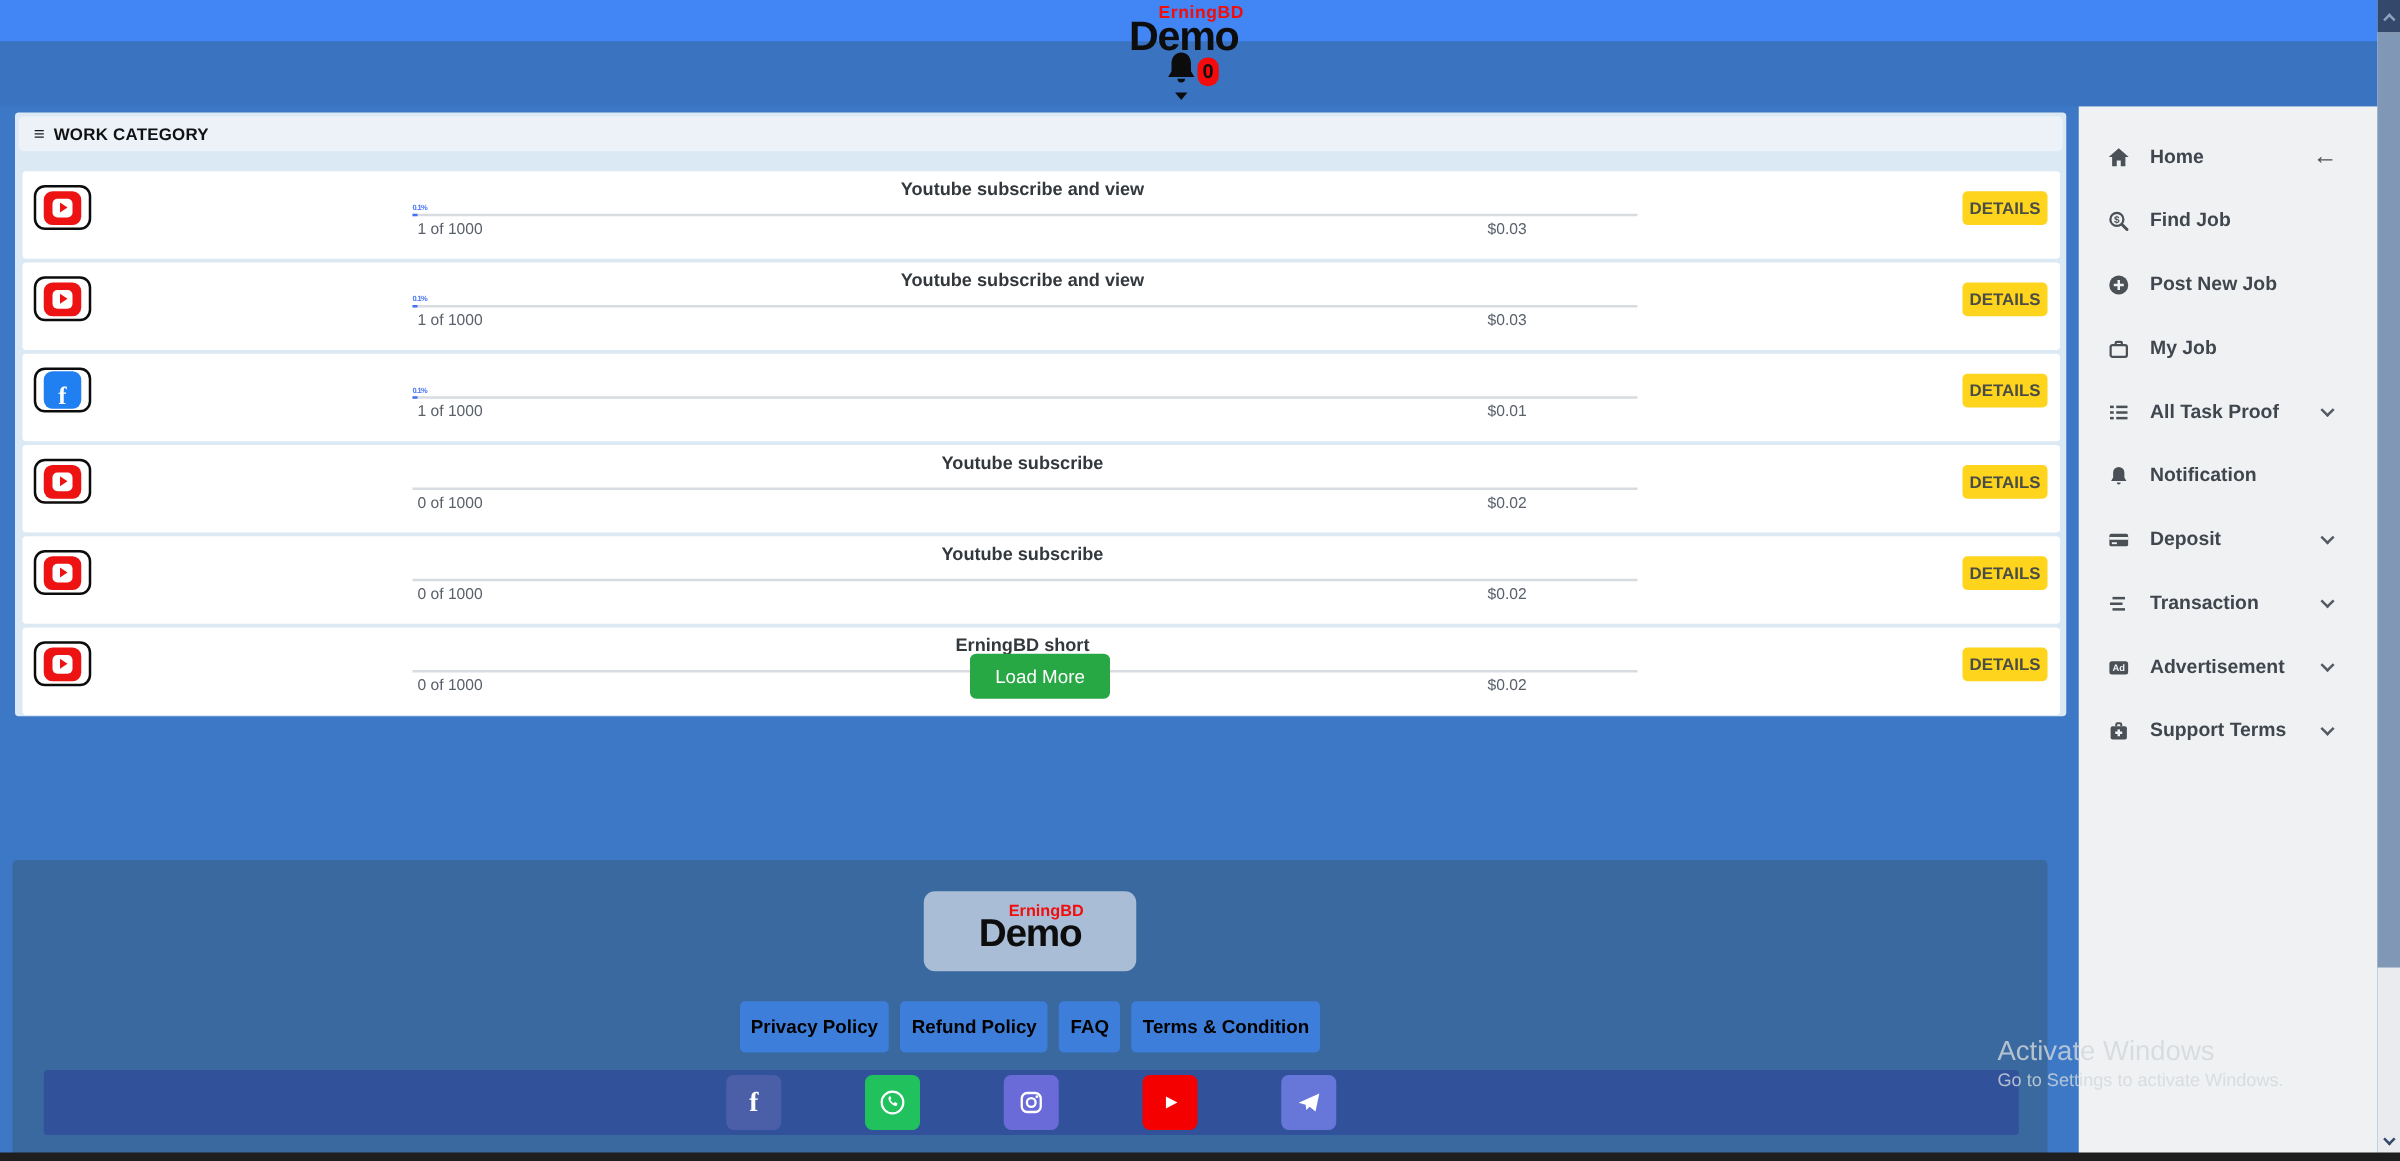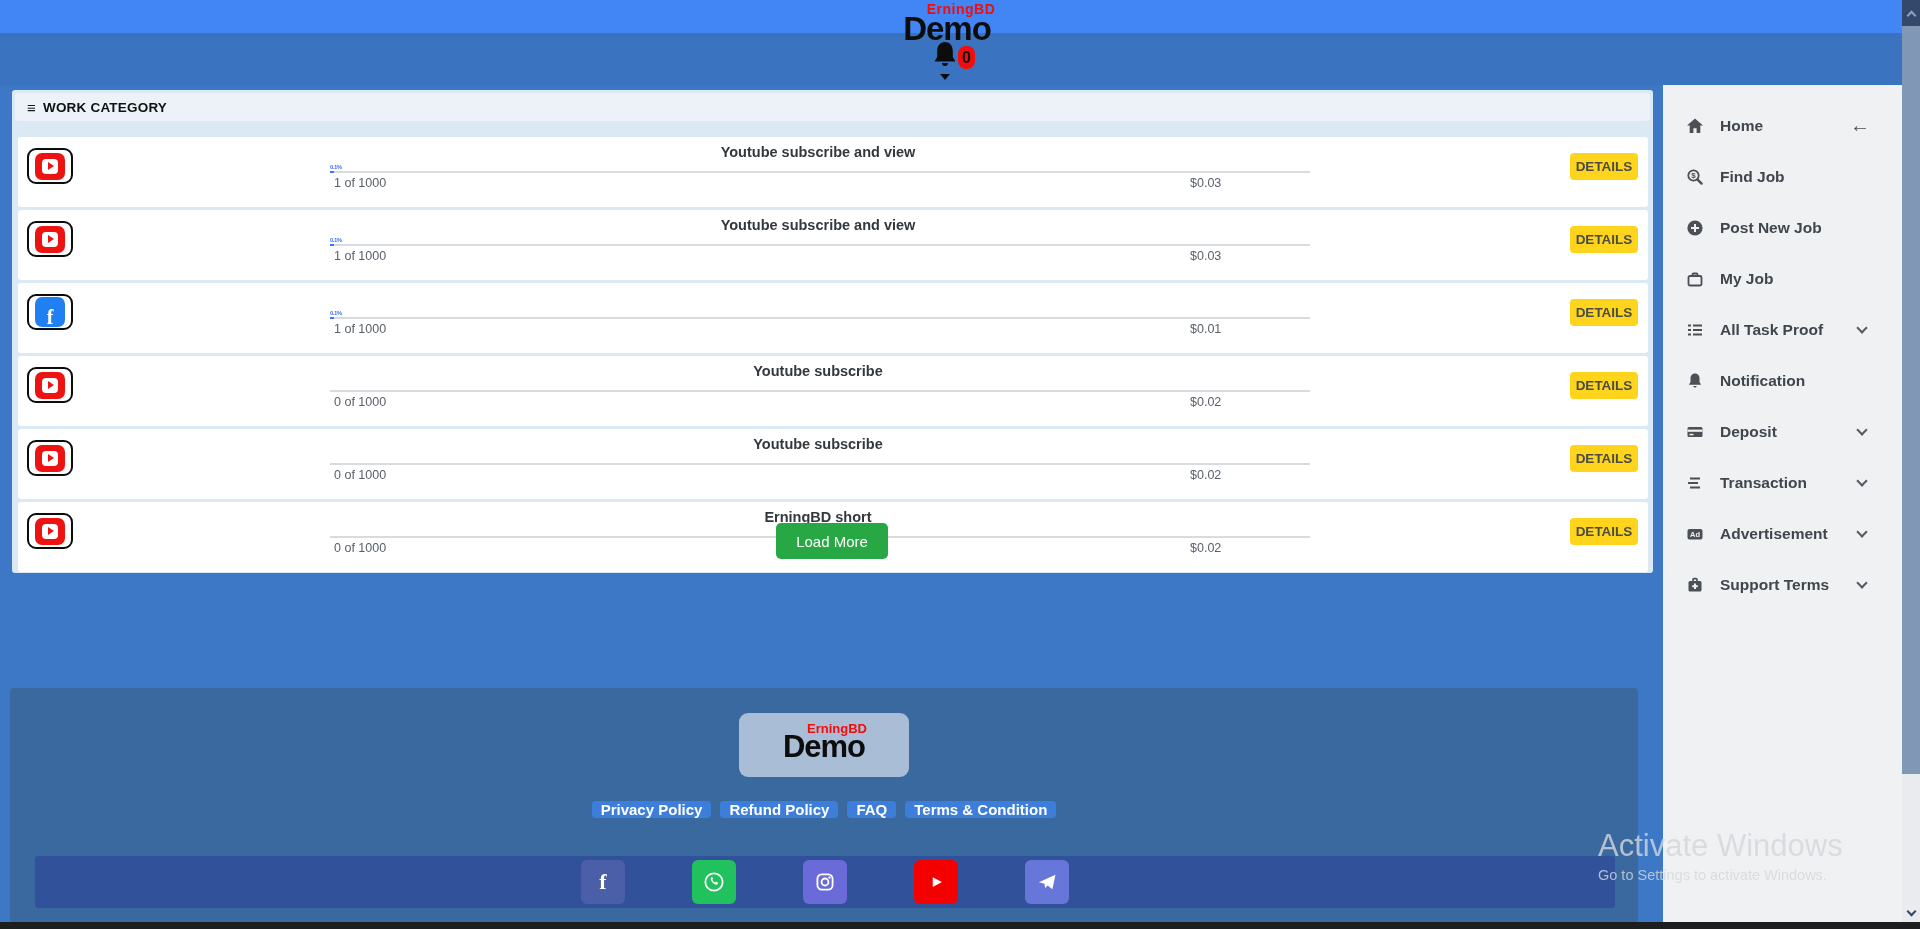--- a/index.html
+++ b/index.html
@@ -51,21 +51,21 @@
   .details-btn { position:absolute; right:10px; top:16px; width:68px; height:27px; background:#ffd41c; border:none; border-radius:4px; font-weight:bold; font-size:13.5px; color:#4a4d46; cursor:pointer; font-family:inherit; }
 
   .load-more { position:absolute; left:764px; top:433px; width:112px; height:36px; background:#28a745; border:none; border-radius:5px; color:#fff; font-size:15px; cursor:pointer; font-family:inherit; }
 
   
   .footer { position:absolute; left:10px; top:688px; width:1628px; height:241px; background:#39699e; border-radius:4px 4px 0 0; z-index:2; }
   .f-logo { position:absolute; left:729px; top:25px; width:170px; height:64px; background:#a9bdd6; border-radius:9px; text-align:center; line-height:1; padding-top:9px; }
   .f-logo .l-top { display:block; color:#f20d0d; font-weight:bold; font-size:13px; margin-left:26px; }
   .f-logo .l-main { display:block; color:#0d0d0d; font-weight:bold; font-size:31px; letter-spacing:-1px; margin-top:-4px; }
   .f-links { position:absolute; left:0; top:113px; width:1628px; display:flex; justify-content:center; gap:9px; }
-  .f-link { background:#3d7edb; border-radius:4px; padding:0 9px; color:#ffffff; font-weight:bold; font-size:15px; text-decoration:none; cursor:pointer; }
+  .f-link { background:#3d7edb; border-radius:4px; padding:12px 9px; color:#000000; font-weight:bold; font-size:15px; text-decoration:none; cursor:pointer; }
   .s-band { position:absolute; left:25px; top:168px; width:1580px; height:52px; background:#31529b; border-radius:3px; display:flex; align-items:center; justify-content:center; gap:67px; }
   .s-btn { width:44px; height:44px; border-radius:6px; display:flex; align-items:center; justify-content:center; cursor:pointer; border:none; }
   .s-fb { background:#4a5fa8; } .s-wa { background:#21c25e; } .s-ig { background:#6a6ad8; } .s-yt { background:#f40000; } .s-tg { background:#6777d9; }
   .s-fb span { color:#fff; font-weight:bold; font-size:22px; font-family:"Liberation Serif",serif; }
 
   
   .sidebar { position:absolute; left:1663px; top:85px; width:239px; height:844px; background:#eff1f3; z-index:3; }
   .side-list { position:absolute; left:0; top:15px; width:239px; }
   .side-item { position:relative; height:51px; display:flex; align-items:center; padding-left:22px; gap:15px; cursor:pointer; }
   .sicon { width:20px; height:20px; flex:0 0 20px; display:flex; align-items:center; justify-content:center; }
@@ -77,21 +77,21 @@
   .scrollbar { position:absolute; left:1902px; top:0; width:18px; height:929px; background:#e9ebee; z-index:10; }
   .sb-btn-top { position:absolute; left:0; top:0; width:18px; height:26px; background:#33486b; display:flex; align-items:center; justify-content:center; }
   .sb-thumb { position:absolute; left:0; top:26px; width:18px; height:748px; background:#8097b5; }
   .sb-btn-bot { position:absolute; left:0; bottom:4px; width:18px; height:24px; display:flex; align-items:center; justify-content:center; }
   .chev-up { width:7px; height:7px; border-left:2.5px solid #8ea2bd; border-top:2.5px solid #8ea2bd; transform:rotate(45deg); margin-top:4px; }
   .chev-dn { width:7px; height:7px; border-right:2.5px solid #33486b; border-bottom:2.5px solid #33486b; transform:rotate(45deg); margin-bottom:3px; }
 
   .bottom-strip { position:absolute; left:0; top:922px; width:1920px; height:7px; background:#1e1e1e; z-index:60; }
 
   .watermark { position:absolute; left:1598px; top:828px; z-index:50; pointer-events:none; color:#d3d8dc; opacity:.8; }
-  .watermark .w1 { font-size:31px; font-weight:300; }
+  .watermark .w1 { font-size:22px; font-weight:300; }
   .watermark .w2 { font-size:14.5px; margin-top:3px; }
 </style>
 </head>
 <body>
 
 <div class="screen">
 
   <div class="topbar"></div>
   <div class="navbar"></div>
 

